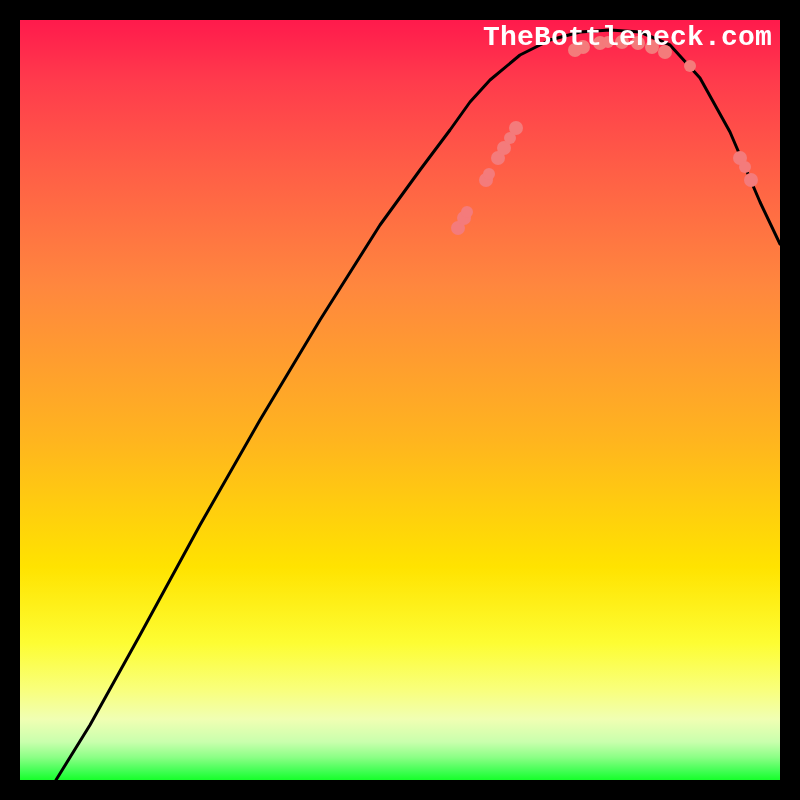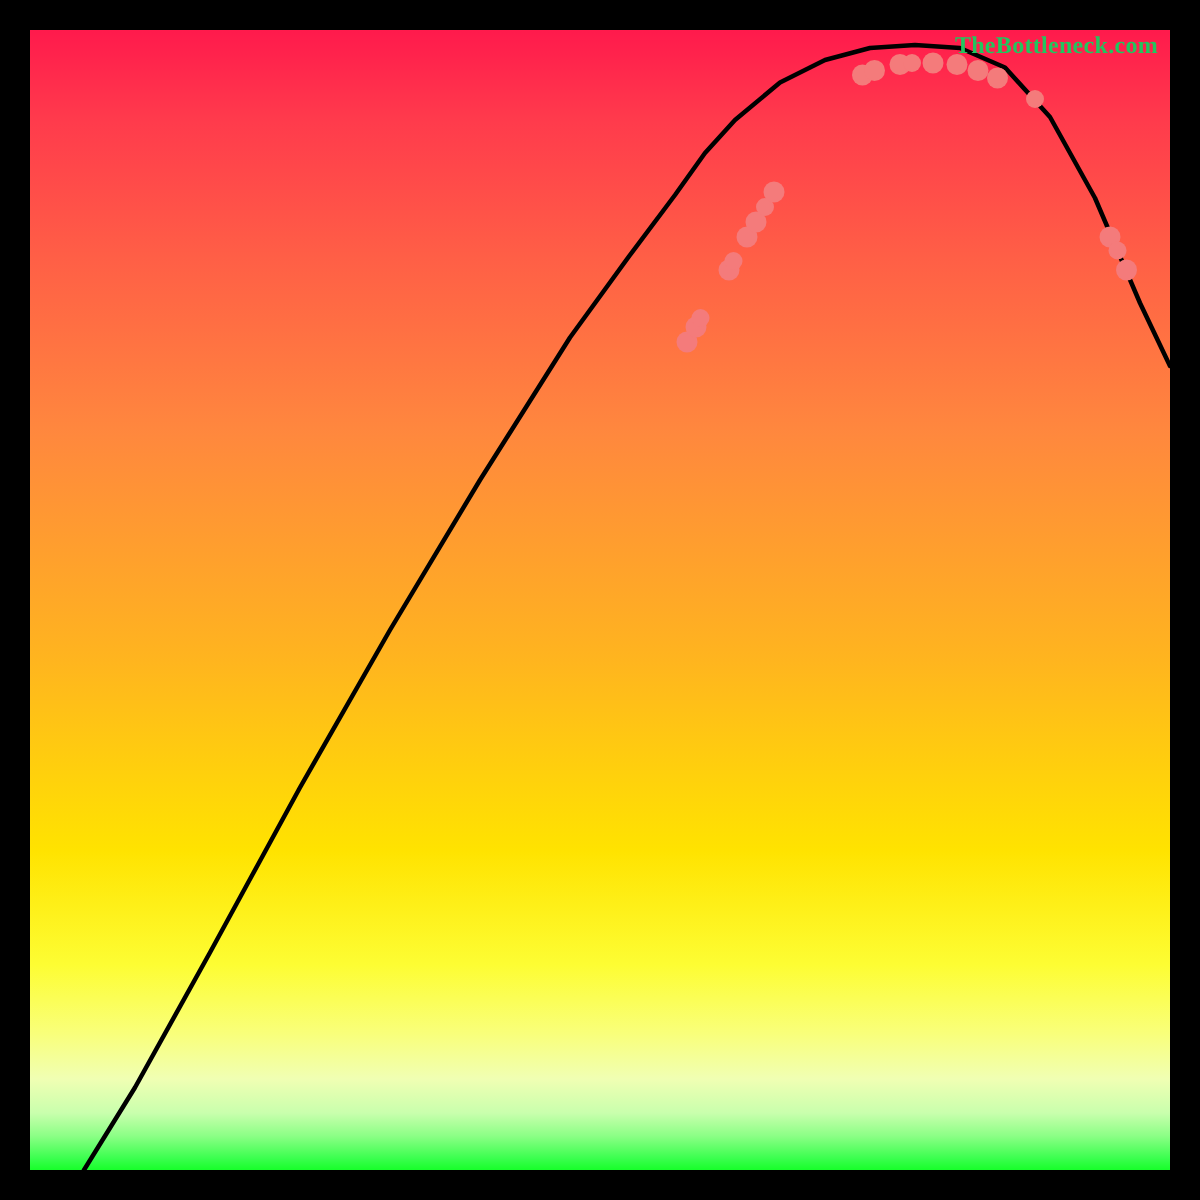--- a/index.html
+++ b/index.html
@@ -36,24 +36,24 @@
       #c9ffad 95%,
       #8cff86 97%,
       #3aff4e 99%,
       #17ff2a 100%
     );
   }
   .watermark {
     position: absolute;
     top: 2px;
     right: 8px;
-    font-family: Liberation Serif, serif;
-    font-size: 16px;
+    font-family: Liberation Mono, monospace;
+    font-size: 28px;
     font-weight: 600;
-    color: #22c55e;
+    color: #ffffff;
     letter-spacing: 0.2px;
     z-index: 10;
   }
   svg.curve {
     position: absolute;
     left: 0;
     top: 0;
     width: 760px;
     height: 760px;
     z-index: 5;

